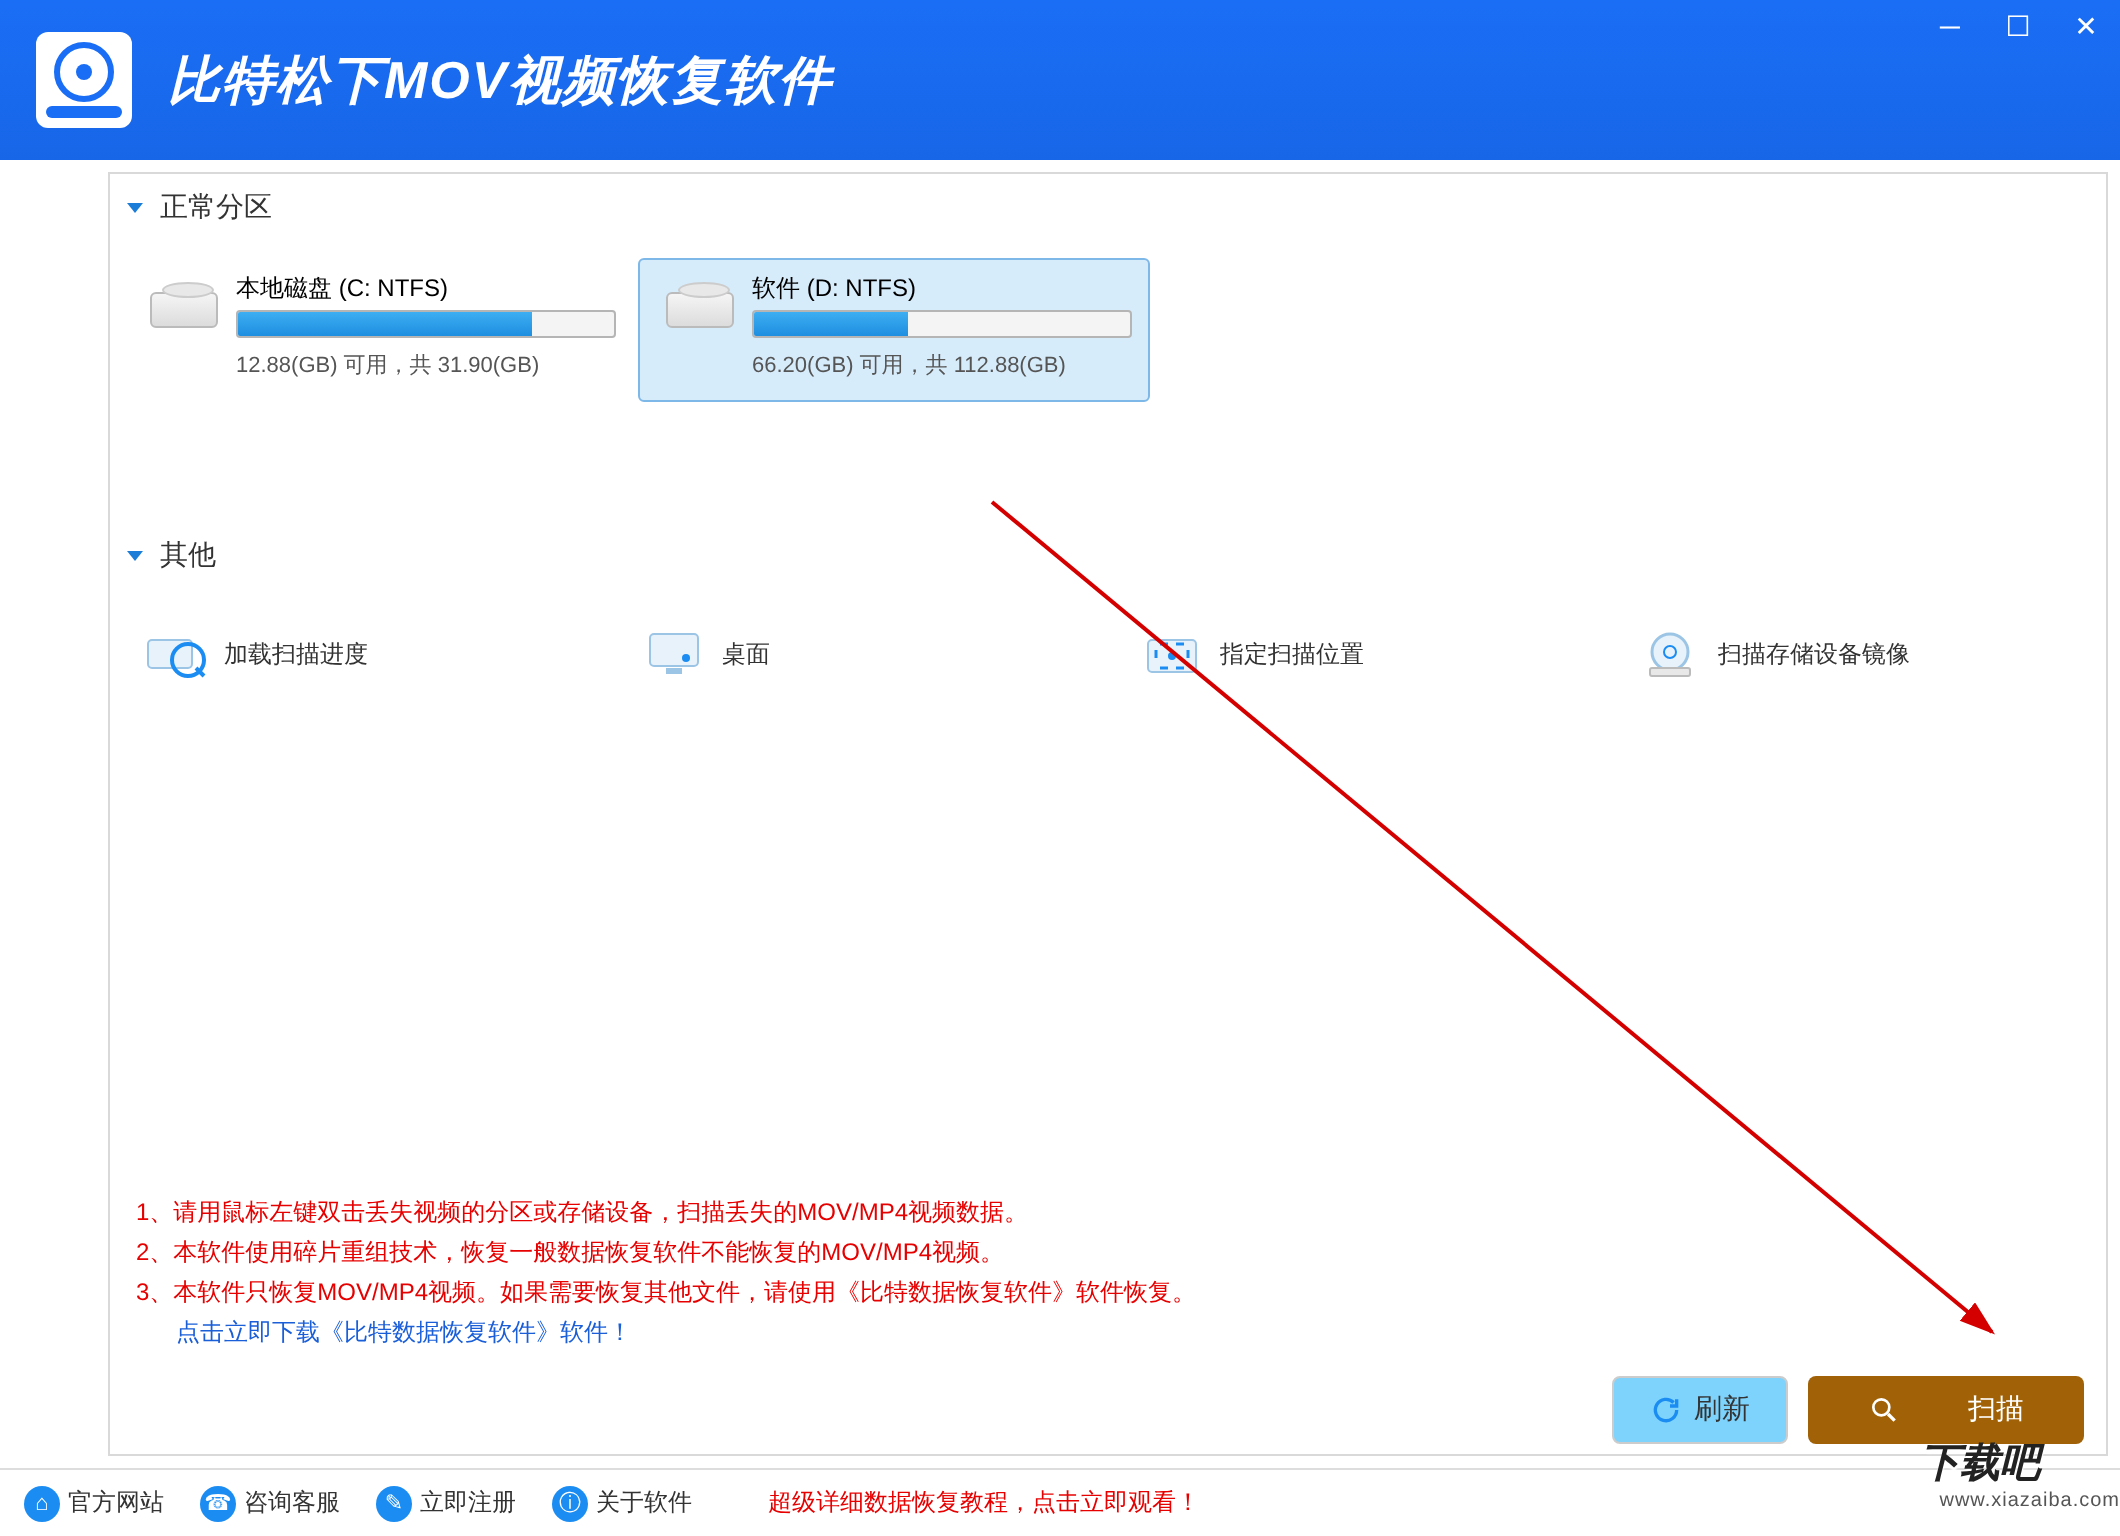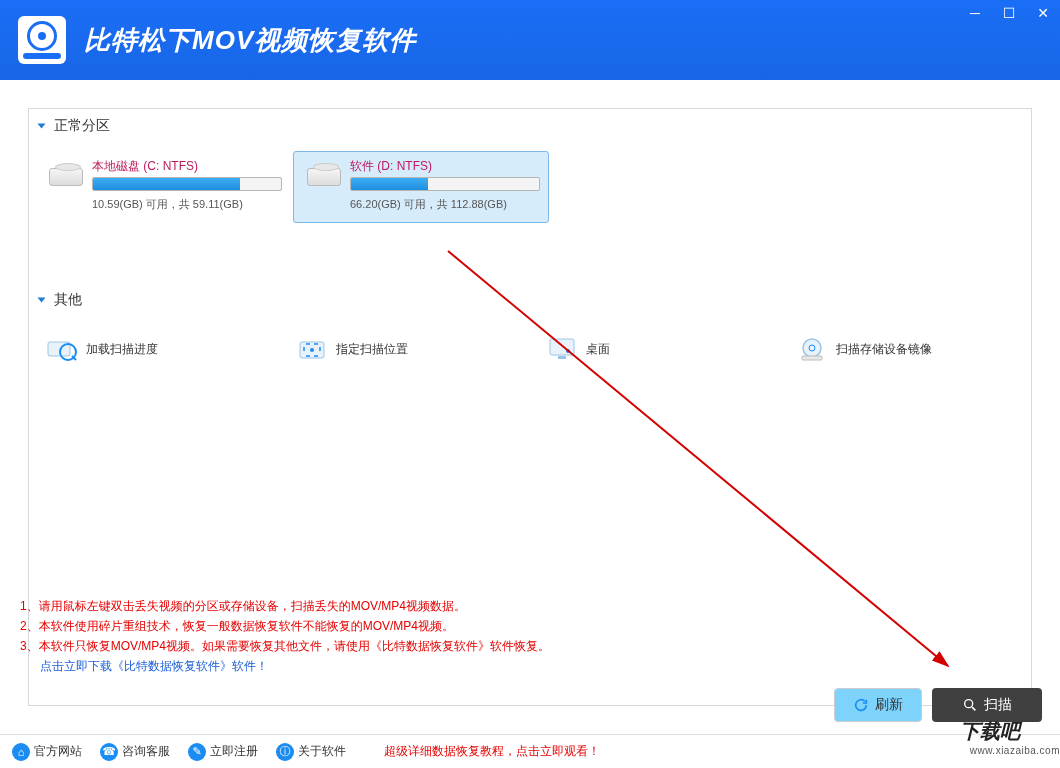--- a/index.html
+++ b/index.html
@@ -6,46 +6,46 @@
     body { font-family: "Microsoft YaHei", sans-serif; font-size: 12px; width: 1060px; height: 768px; background: #fff; overflow: hidden; }
     .header { height: 80px; background: linear-gradient(to bottom, #1a6ef5, #1866e8); display: flex; align-items: center; padding-left: 18px; position: relative; }
     .logo { width: 48px; height: 48px; background: #fff; border-radius: 6px; display: flex; align-items: center; justify-content: center; margin-right: 18px; }
     .logo-inner { width: 38px; height: 38px; position: relative; }
     .logo-disc { width: 30px; height: 30px; border: 3px solid #1a6ef5; border-radius: 50%; margin: 0 auto; position: relative; }
     .logo-disc::after { content: ''; position: absolute; width: 8px; height: 8px; background: #1a6ef5; border-radius: 50%; top: 50%; left: 50%; transform: translate(-50%,-50%); }
     .logo-base { position: absolute; bottom: 0; left: 0; right: 0; height: 6px; background: #1a6ef5; border-radius: 3px; }
     .app-title { color: #fff; font-size: 26px; font-weight: bold; font-style: italic; letter-spacing: 1px; }
     .window-controls { position: absolute; right: 0; top: 0; display: flex; height: 26px; }
     .win-ctrl { width: 34px; height: 26px; display: flex; align-items: center; justify-content: center; cursor: pointer; color: #fff; font-size: 14px; }
-    .content { padding: 28px; height: 654px; position: relative; }
+    .content { padding: 6px; height: 654px; position: relative; margin-left: 48px; }
     .panel { border: 1px solid #d9d9d9; height: 100%; background: #fff; }
     .section-head { display: flex; align-items: center; padding: 8px 10px; }
     .tri { width: 0; height: 0; border-left: 5px solid #1b7dd8; border-top: 4px solid transparent; border-bottom: 4px solid transparent; transform: rotate(90deg); margin-right: 10px; }
     .section-title { font-size: 14px; color: #333; font-weight: 500; }
     .partitions { display: flex; padding: 8px 6px 20px 6px; gap: 2px; }
     .part-item { flex: 1; max-width: 256px; padding: 6px 8px 10px 8px; display: flex; align-items: flex-start; border: 1px solid transparent; border-radius: 3px; cursor: pointer; }
     .part-item.selected { background: #d7ecfb; border: 1px solid #7eb8e8; }
     .disk-icon { width: 44px; height: 32px; margin-right: 4px; flex-shrink: 0; position: relative; }
     .disk-body { position: absolute; bottom: 4px; left: 5px; width: 34px; height: 18px; background: linear-gradient(to bottom, #f5f5f5, #dcdcdc); border-radius: 3px; border: 1px solid #bbb; }
     .disk-body::before { content:''; position: absolute; top: -6px; left: 5px; width: 24px; height: 6px; border-radius: 50%; background: #e8e8e8; border:1px solid #ccc; }
     .part-info { flex: 1; }
-    .part-name { font-size: 12px; color: #be185d; margin-bottom: 2px; }
+    .part-name { font-size: 12px; color: #000000; margin-bottom: 2px; }
     .progress { height: 14px; border: 1px solid #b5b5b5; border-radius: 2px; background: #f4f4f4; margin-bottom: 6px; overflow: hidden; }
     .progress-fill { height: 100%; background: linear-gradient(to bottom, #3daef2, #1e8ee0); }
     .part-detail { font-size: 11px; color: #555; }
     .others { display: flex; padding: 10px 6px; gap: 10px; }
     .other-item { flex: 1; max-width: 256px; padding: 6px 8px; display: flex; align-items: center; cursor: pointer; border: 1px solid transparent; }
     .other-icon { width: 36px; height: 30px; margin-right: 6px; display: flex; align-items: center; justify-content: center; }
     .other-label { font-size: 12px; color: #333; }
     .tips { position: absolute; bottom: 58px; left: 20px; font-size: 12px; color: #e60000; line-height: 20px; }
     .tips .link { color: #1a5ed8; }
     .footer-btns { position: absolute; bottom: 12px; right: 18px; display: flex; gap: 10px; }
     .btn { height: 34px; border-radius: 4px; padding: 0 18px; display: flex; align-items: center; font-size: 14px; cursor: pointer; }
     .btn-refresh { border: 1px solid #ccc; background: #7dd3fc; color: #333; }
-    .btn-scan { background: #404040; color: #fff; padding: 0 30px; }
+    .btn-scan { background: #a16207; color: #fff; padding: 0 30px; gap: 28px; }
     .bottom-bar { height: 34px; border-top: 1px solid #ddd; display: flex; align-items: center; padding: 0 12px; }
     .bb-item { display: flex; align-items: center; margin-right: 18px; font-size: 12px; color: #333; cursor: pointer; }
     .bb-icon { width: 18px; height: 18px; border-radius: 50%; background: #1b8cf2; margin-right: 4px; display:flex; align-items:center; justify-content:center; color:#fff; font-size:11px; }
     .tutorial { color: #e60000; font-size: 12px; margin-left: 20px; }
     .arrow-line { position: absolute; pointer-events: none; top: 0; left: 0; }
     .watermark { position: absolute; right: 0; bottom: 12px; width: 140px; height: 50px; display: flex; align-items: center; justify-content: center; color: #222; font-weight: bold; font-size: 20px; font-style: italic; text-shadow: 0 2px 1px #fff; z-index: 20; }
     .watermark small { font-size: 10px; position: absolute; bottom: 0; right: 0; letter-spacing: 0.5px; font-style: normal; font-weight: normal; color:#555; }
   </style>
 </head>
 <body>
@@ -74,21 +74,21 @@
     <div class="partitions" id="partitions-container">
         <div class="part-item">
     <div class="disk-icon">
             <div class="disk-body"></div>
           </div>
     <div class="part-info">
       <div class="part-name">本地磁盘 (C: NTFS)</div>
       <div class="progress">
               <div class="progress-fill" style="width:78%"></div>
             </div>
-      <div class="part-detail">10.59(GB) 可用，共 59.11(GB)</div>
+      <div class="part-detail">12.88(GB) 可用，共 31.90(GB)</div>
     </div>
         </div>
         <div class="part-item selected">
     <div class="disk-icon">
             <div class="disk-body"></div>
           </div>
     <div class="part-info">
       <div class="part-name">软件 (D: NTFS)</div>
       <div class="progress">
               <div class="progress-fill" style="width:41%"></div>
@@ -111,36 +111,36 @@
               <rect x="2" y="6" width="22" height="14" rx="2" fill="#e8f2fb" stroke="#9cc5e5"></rect>
               <circle cx="22" cy="16" r="8" fill="none" stroke="#1b8cf2" stroke-width="2"></circle>
               <path d="M26 20 l4 4" stroke="#1b8cf2" stroke-width="2"></path>
             </svg>
           </div>
     <div class="other-label">加载扫描进度</div>
         </div>
         <div class="other-item">
     <div class="other-icon">
             <svg width="32" height="26">
+              <rect x="4" y="3" width="24" height="16" rx="2" fill="#e8f2fb" stroke="#9cc5e5"></rect>
+              <rect x="12" y="20" width="8" height="3" fill="#9cc5e5"></rect>
+              <circle cx="22" cy="15" r="2" fill="#1b8cf2"></circle>
+            </svg>
+          </div>
+    <div class="other-label">桌面</div>
+        </div>
+        <div class="other-item">
+    <div class="other-icon">
+            <svg width="32" height="26">
               <rect x="4" y="6" width="24" height="16" rx="2" fill="#e8f2fb" stroke="#9cc5e5"></rect>
               <path d="M10 8 h4 M18 8 h4 M10 20 h4 M18 20 h4 M8 11 v4 M24 11 v4" stroke="#1b8cf2" stroke-width="1.5"></path>
               <circle cx="16" cy="14" r="2" fill="#1b8cf2"></circle>
             </svg>
           </div>
     <div class="other-label">指定扫描位置</div>
-        </div>
-        <div class="other-item">
-    <div class="other-icon">
-            <svg width="32" height="26">
-              <rect x="4" y="3" width="24" height="16" rx="2" fill="#e8f2fb" stroke="#9cc5e5"></rect>
-              <rect x="12" y="20" width="8" height="3" fill="#9cc5e5"></rect>
-              <circle cx="22" cy="15" r="2" fill="#1b8cf2"></circle>
-            </svg>
-          </div>
-    <div class="other-label">桌面</div>
         </div>
         <div class="other-item">
     <div class="other-icon">
             <svg width="32" height="26">
               <circle cx="16" cy="12" r="9" fill="#e8f2fb" stroke="#9cc5e5" stroke-width="1.5"></circle>
               <circle cx="16" cy="12" r="3" fill="none" stroke="#1b8cf2"></circle>
               <rect x="6" y="20" width="20" height="4" rx="1" fill="#e8e8e8" stroke="#bbb"></rect>
             </svg>
           </div>
     <div class="other-label">扫描存储设备镜像</div>

